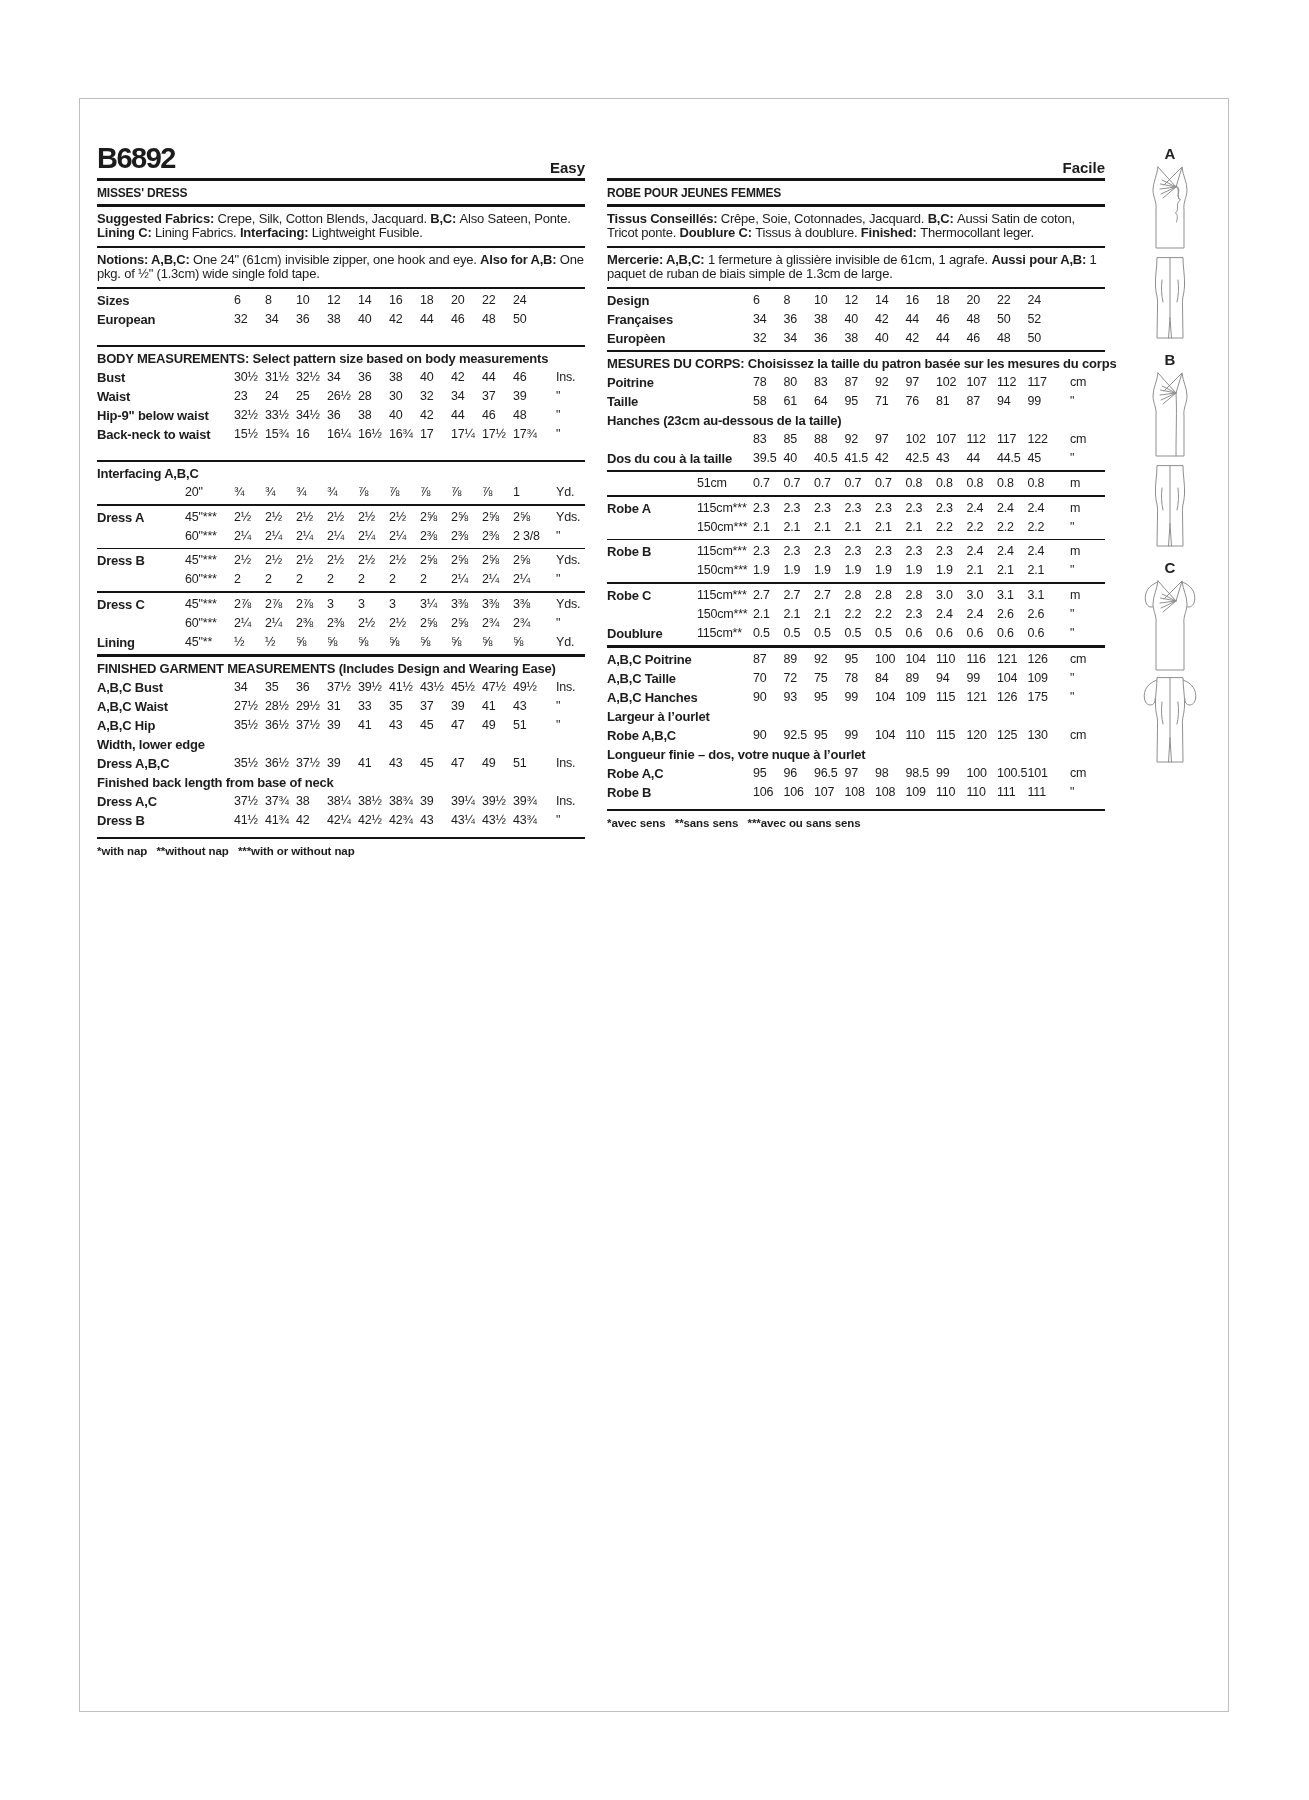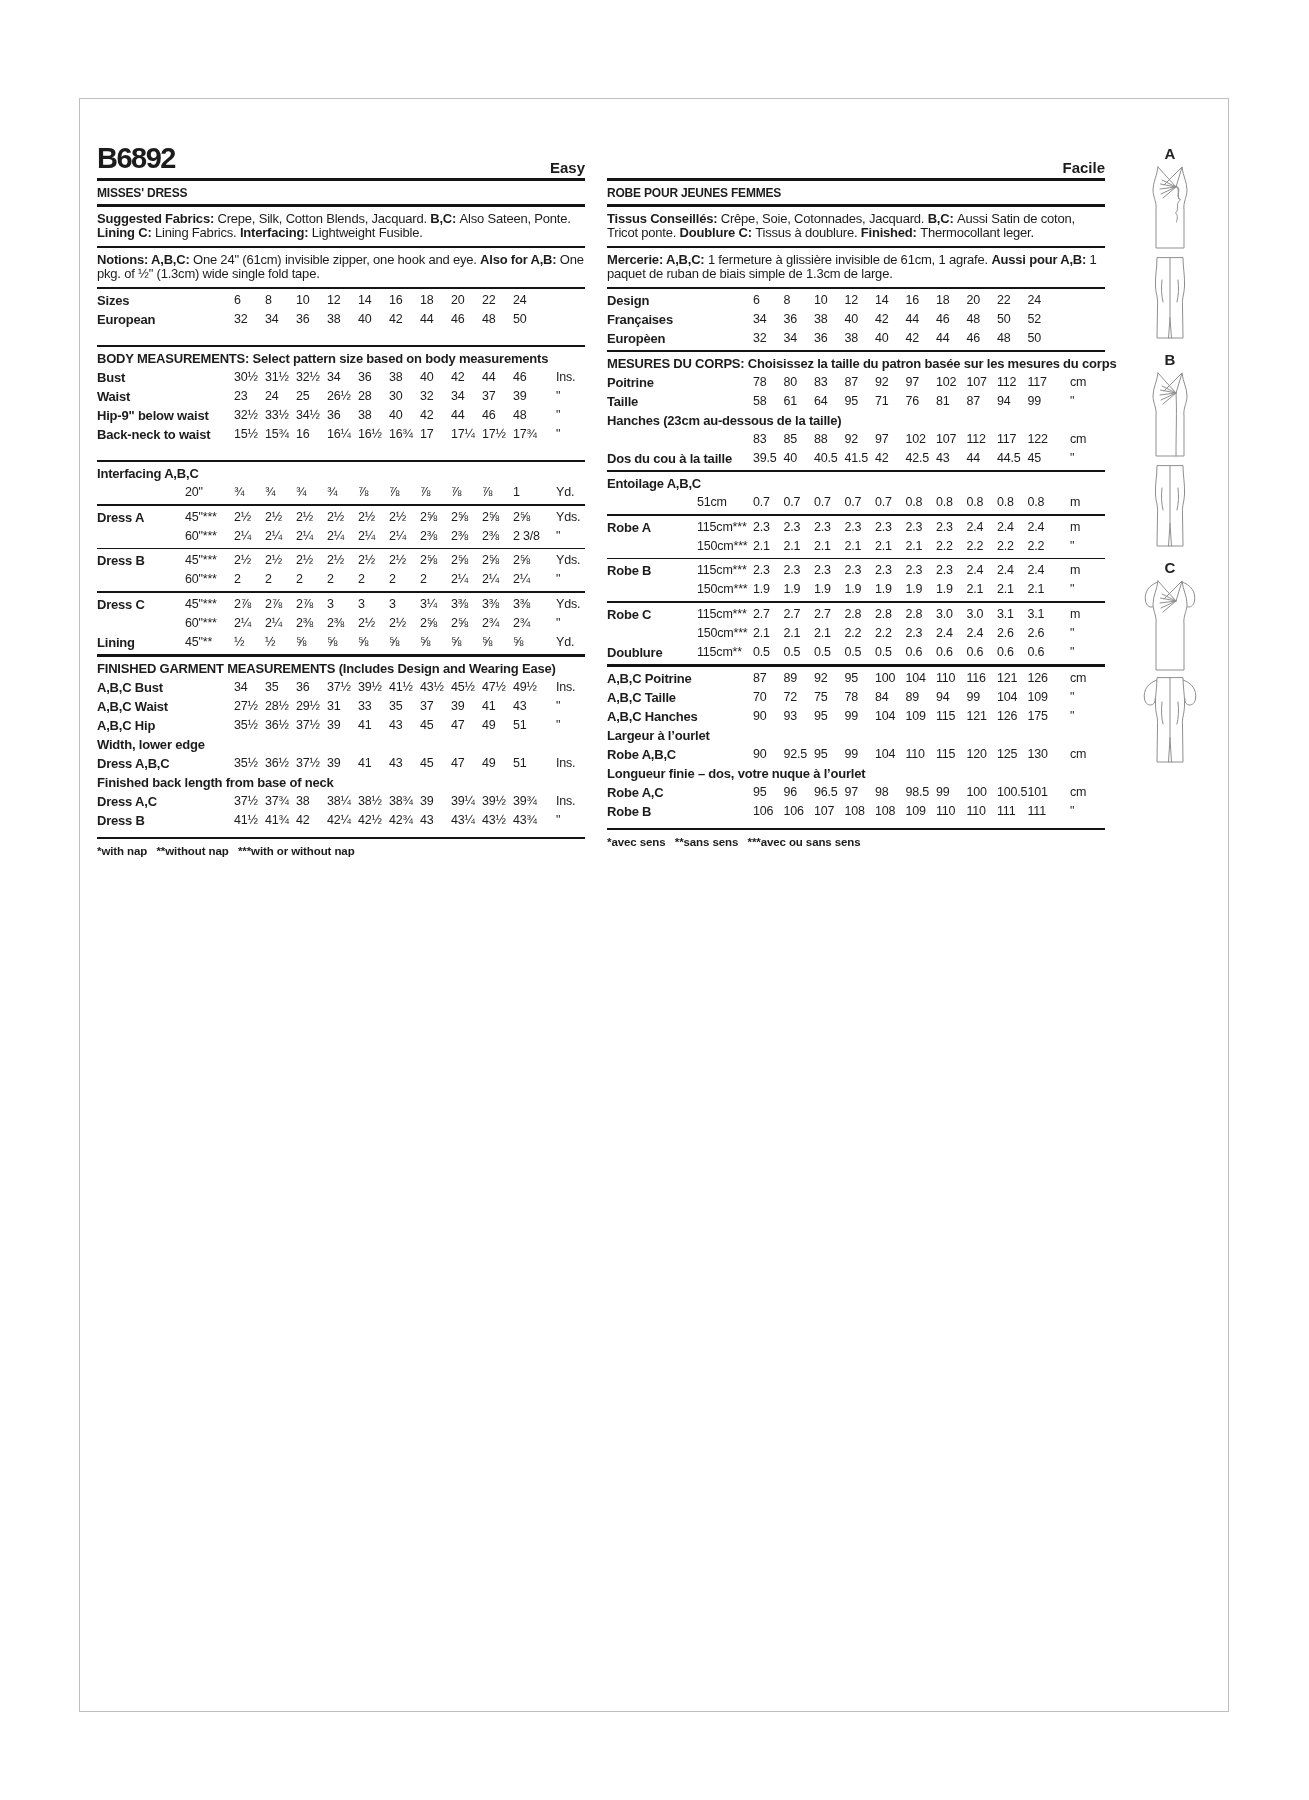--- a/index.html
+++ b/index.html
@@ -480,21 +480,20 @@
         <span class="val">41.5</span>
         <span class="val">42</span>
         <span class="val">42.5</span>
         <span class="val">43</span>
         <span class="val">44</span>
         <span class="val">44.5</span>
         <span class="val">45</span>
         <span class="unit" style="grid-column: 13;">"</span>
       </div>
       <div class="rule rule-med"></div>
-      <div class="thead">Entoilage A,B,C</div>
       <div class="trow">
         <span class="lbl"></span>
         <span class="sub">51cm</span>
         <span class="val">0.7</span>
         <span class="val">0.7</span>
         <span class="val">0.7</span>
         <span class="val">0.7</span>
         <span class="val">0.7</span>
         <span class="val">0.8</span>
         <span class="val">0.8</span>

